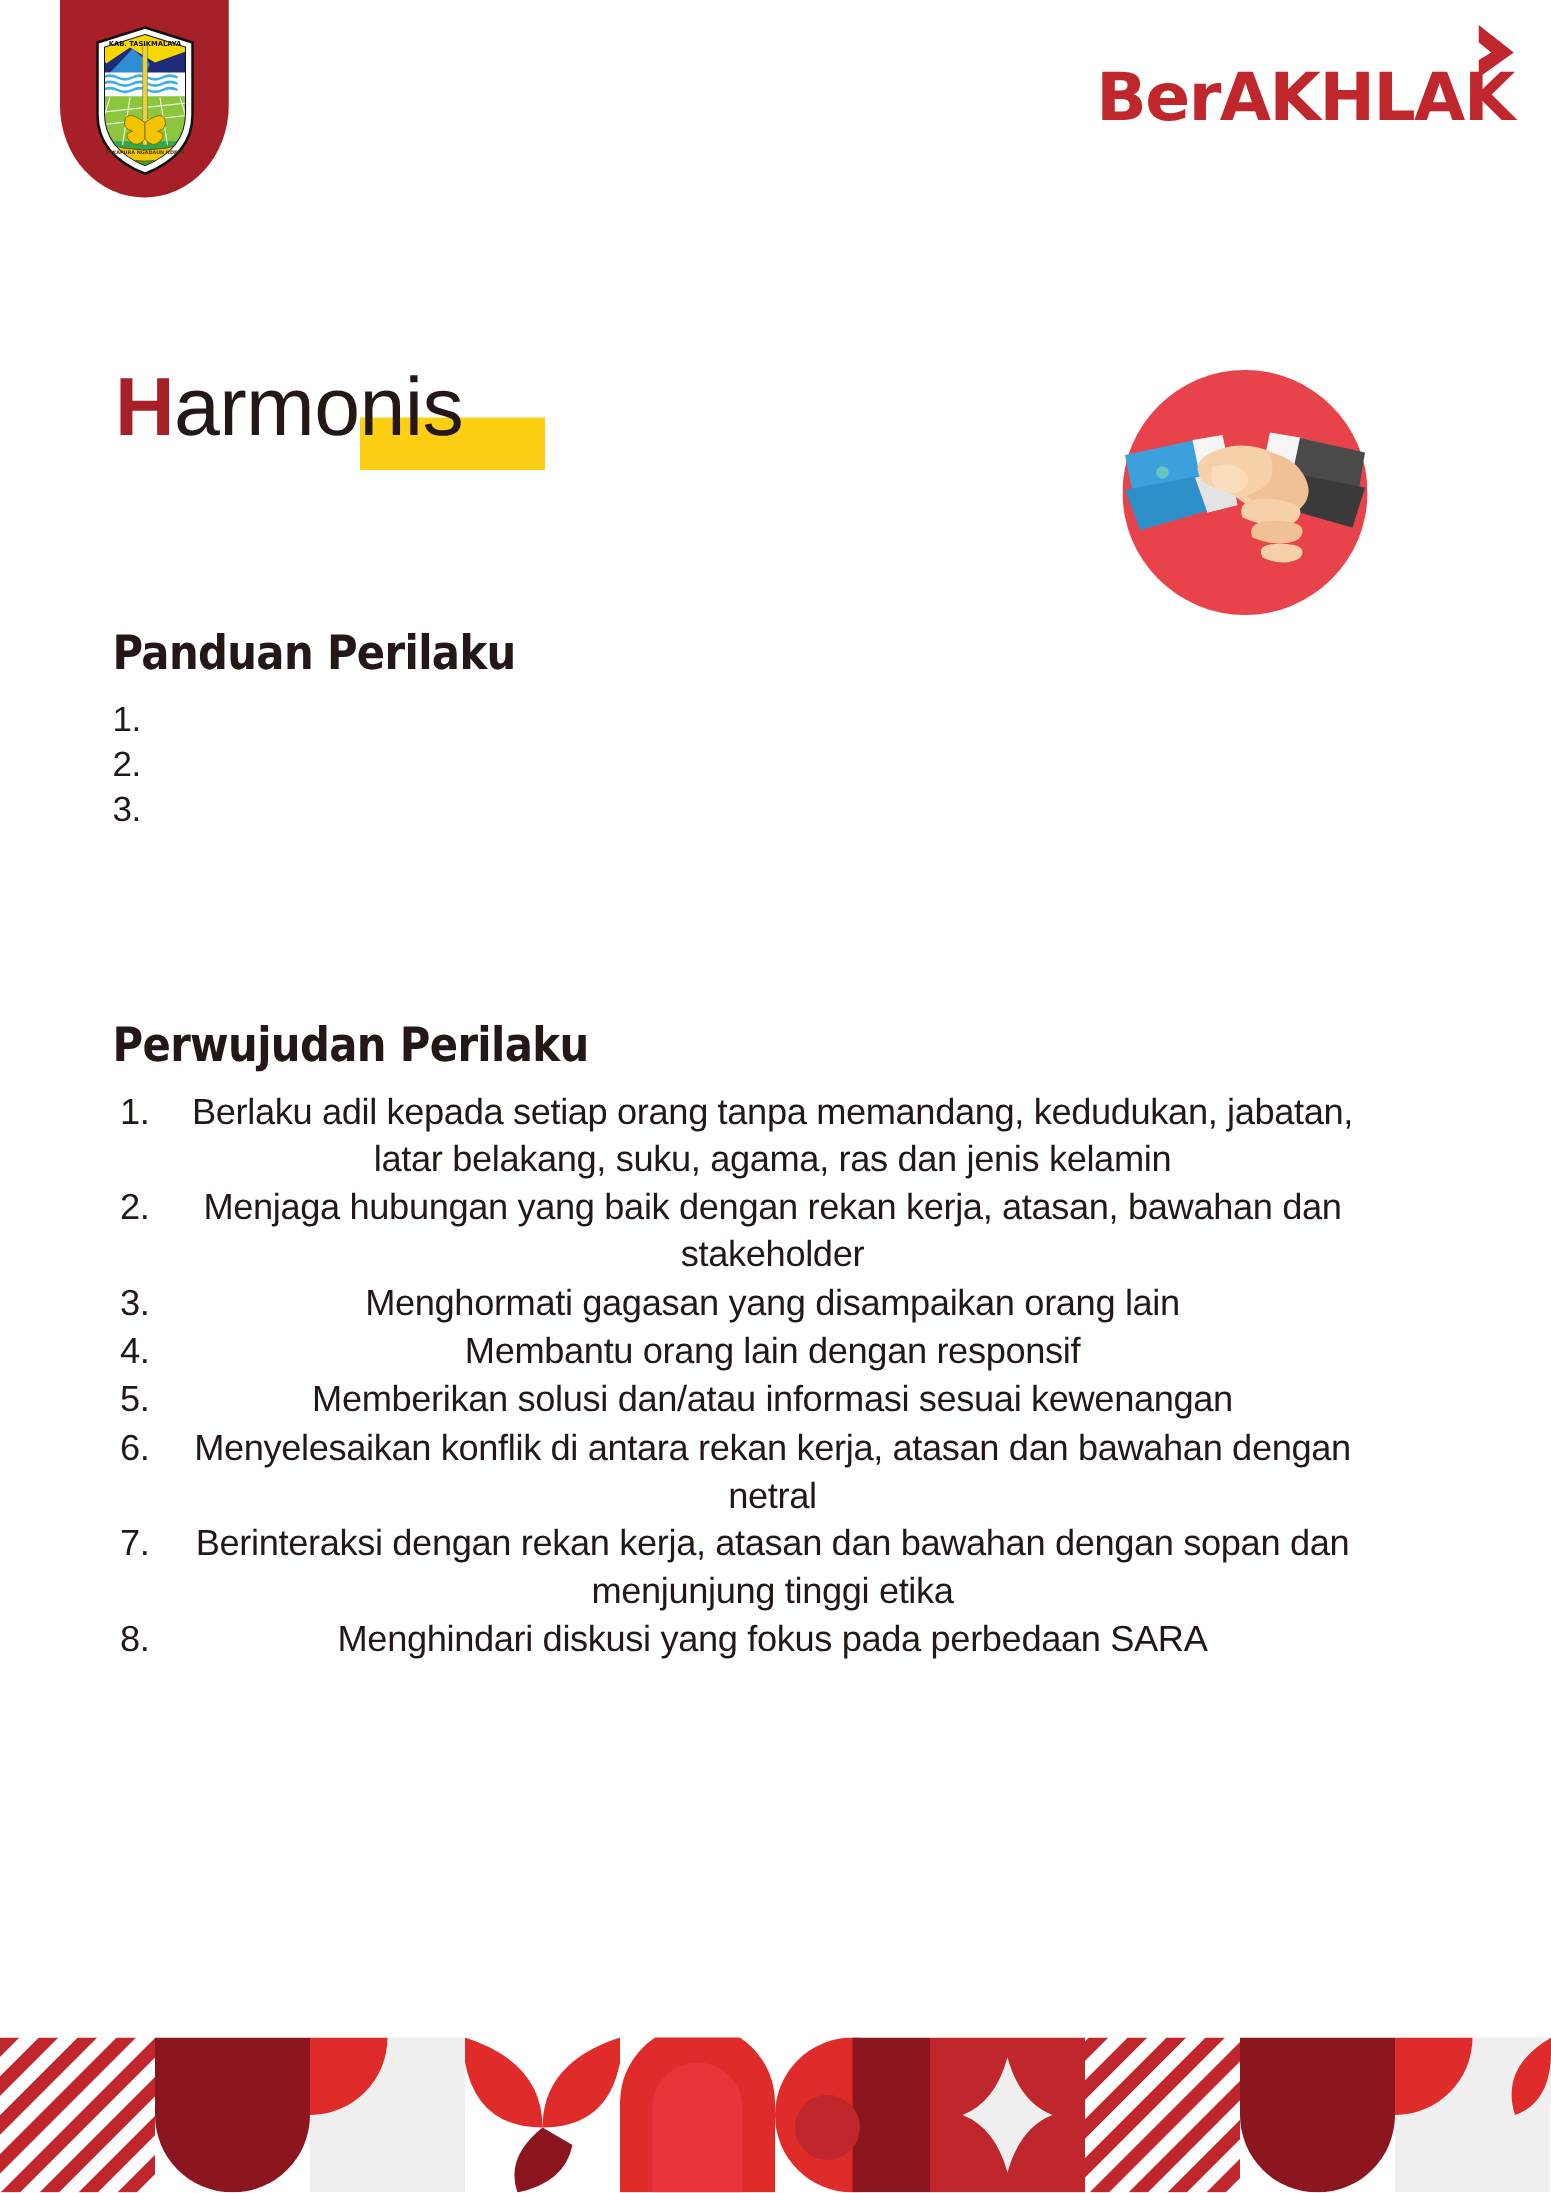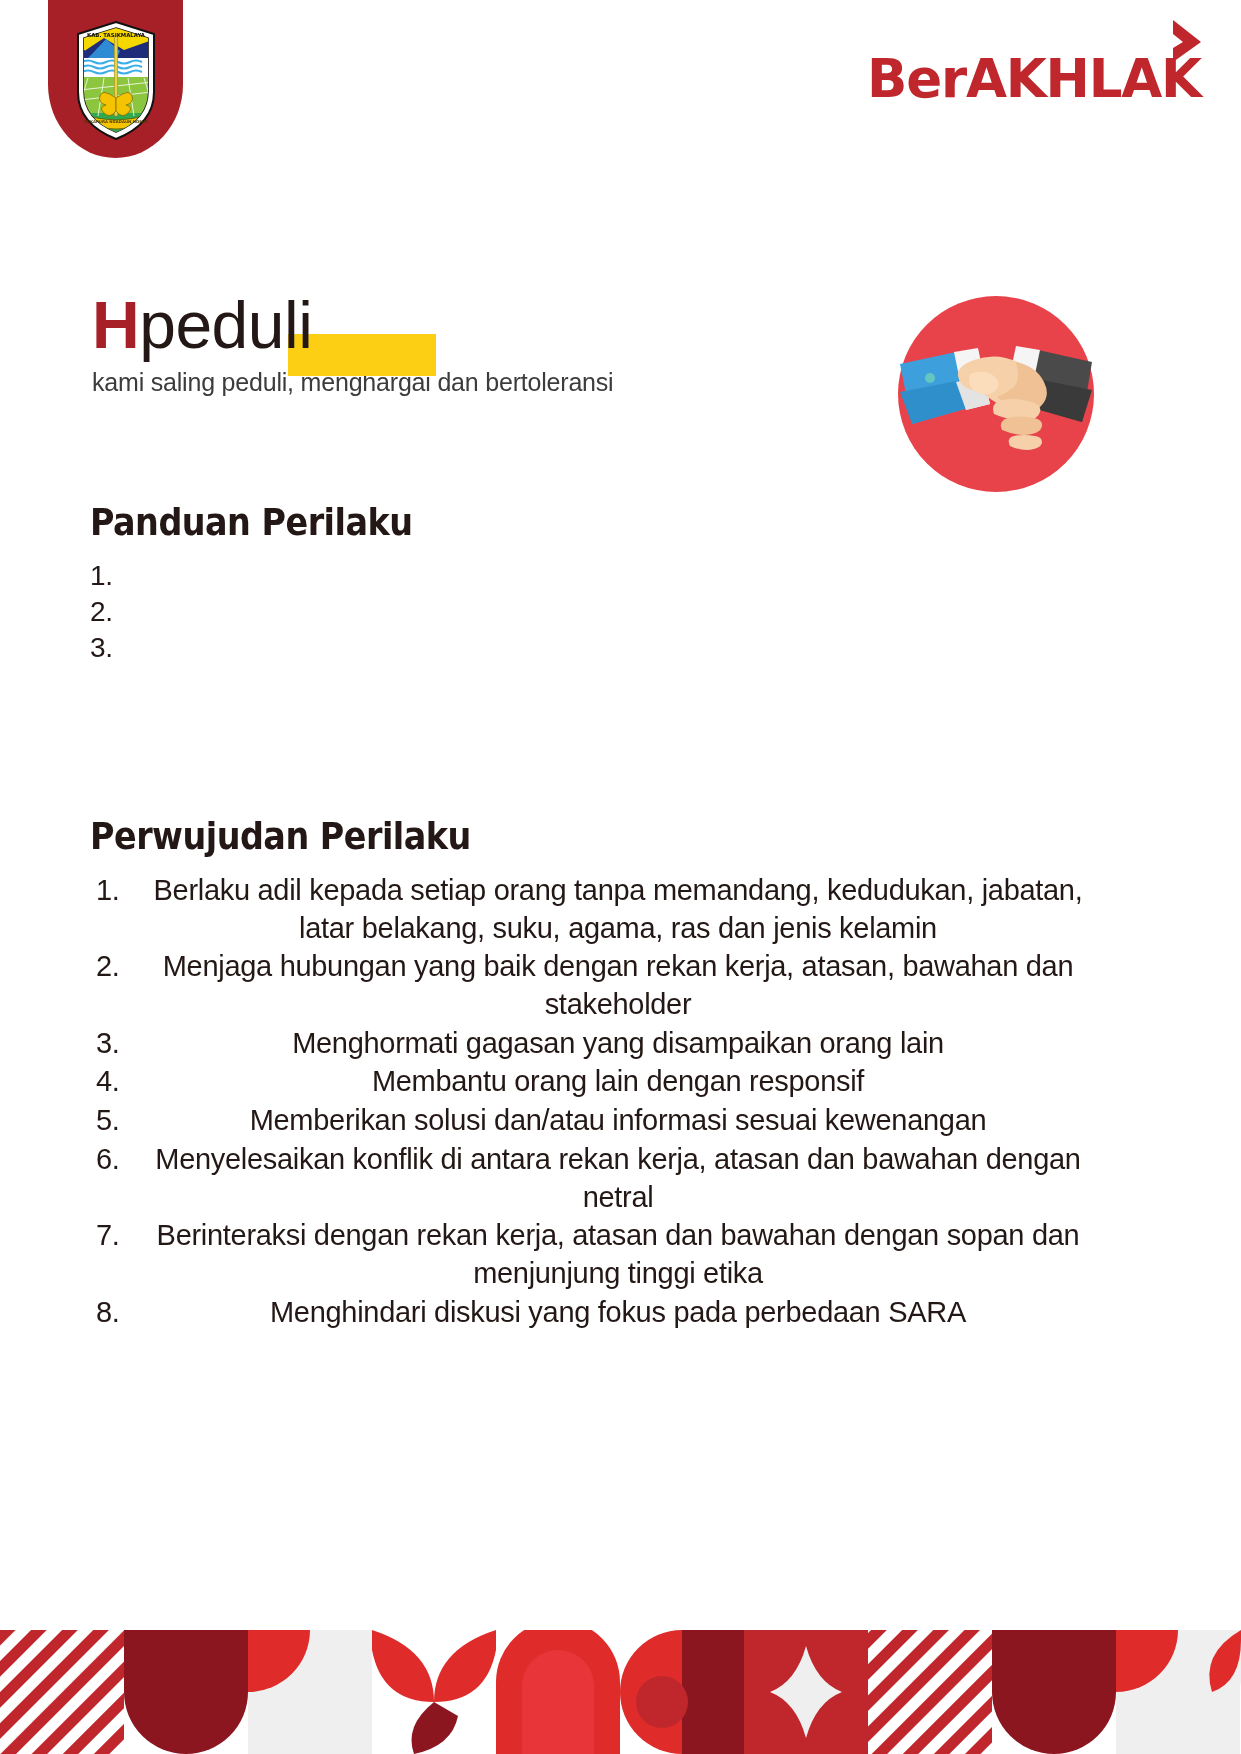--- a/index.html
+++ b/index.html
@@ -37,21 +37,21 @@
   .coat-of-arms {
     position: absolute;
     left: 70px;
     top: 20px;
     width: 92px;
     height: 122px;
   }
 
   .berakhlak {
     position: absolute;
-    right: 40px;
+    right: 30px;
     top: 52px;
     display: flex;
     align-items: flex-start;
   }
   .berakhlak-text {
     font-family: "DejaVu Sans", sans-serif;
     font-weight: bold;
     font-size: 53px;
     letter-spacing: -1.2px;
     color: #C0272D;
@@ -245,23 +245,22 @@
   <div class="berakhlak">
     <span class="berakhlak-text">BerAKHLAK</span>
     <svg class="berakhlak-chevron" viewBox="0 0 40 46">
       <path d="M6 2 L34 24 L6 44 L6 30 L16 24 L6 16 Z" fill="#C0272D"></path>
     </svg>
   </div>
 
   <div class="title-block">
     <div class="title-row">
       <span class="title-highlight"></span>
-      <span class="title-text"><span class="cap">H</span><span>peduli</span></span>
+      <span class="title-text"><span class="cap">H</span><span>armonis</span></span>
     </div>
-    <div class="subtitle">kami saling peduli, menghargai dan bertoleransi</div>
   </div>
 
   <svg class="badge" viewBox="0 0 196 196">
     <circle cx="98" cy="98" r="98" fill="#E8424A"></circle>
     <g>
 
       <path d="M2 68 L58 56 L70 112 L14 128 Z" fill="#3DA0DC"></path>
       <path d="M2 96 L64 84 L70 112 L14 128 Z" fill="#2E8FCB"></path>
       <circle cx="32" cy="82" r="5" fill="#63C6C0"></circle>
 

